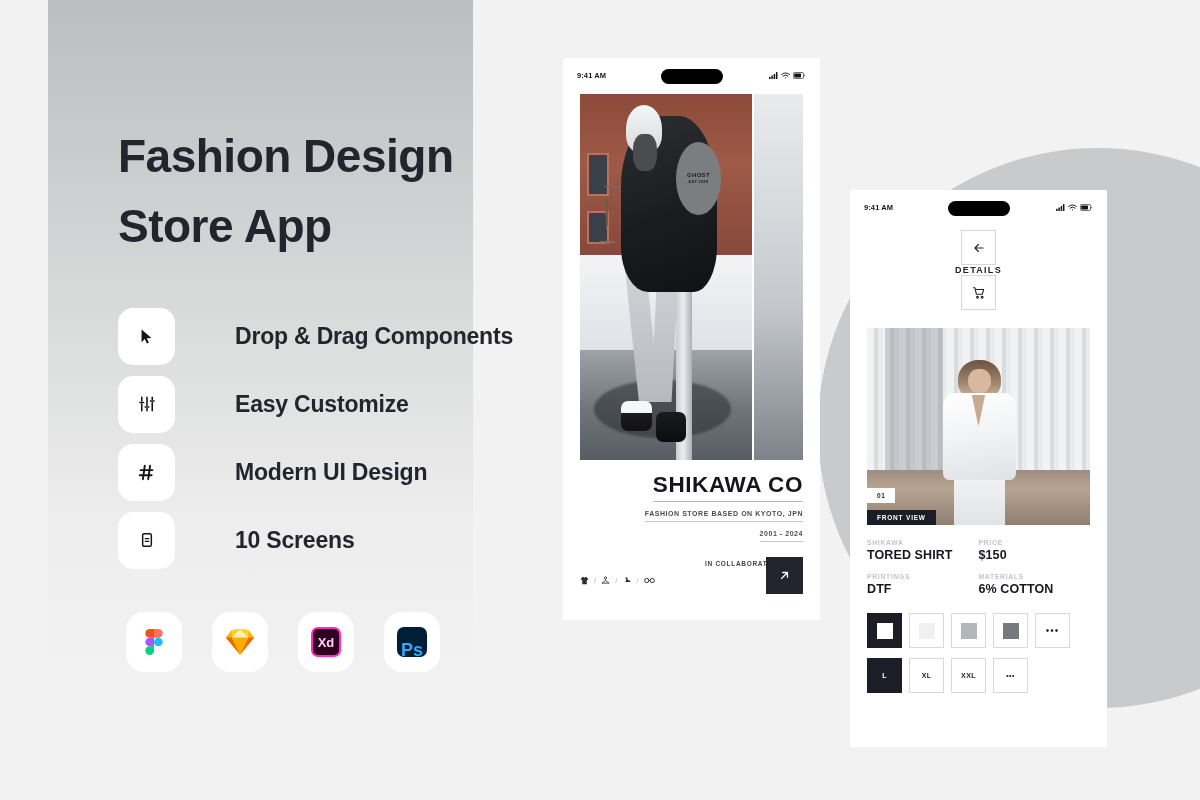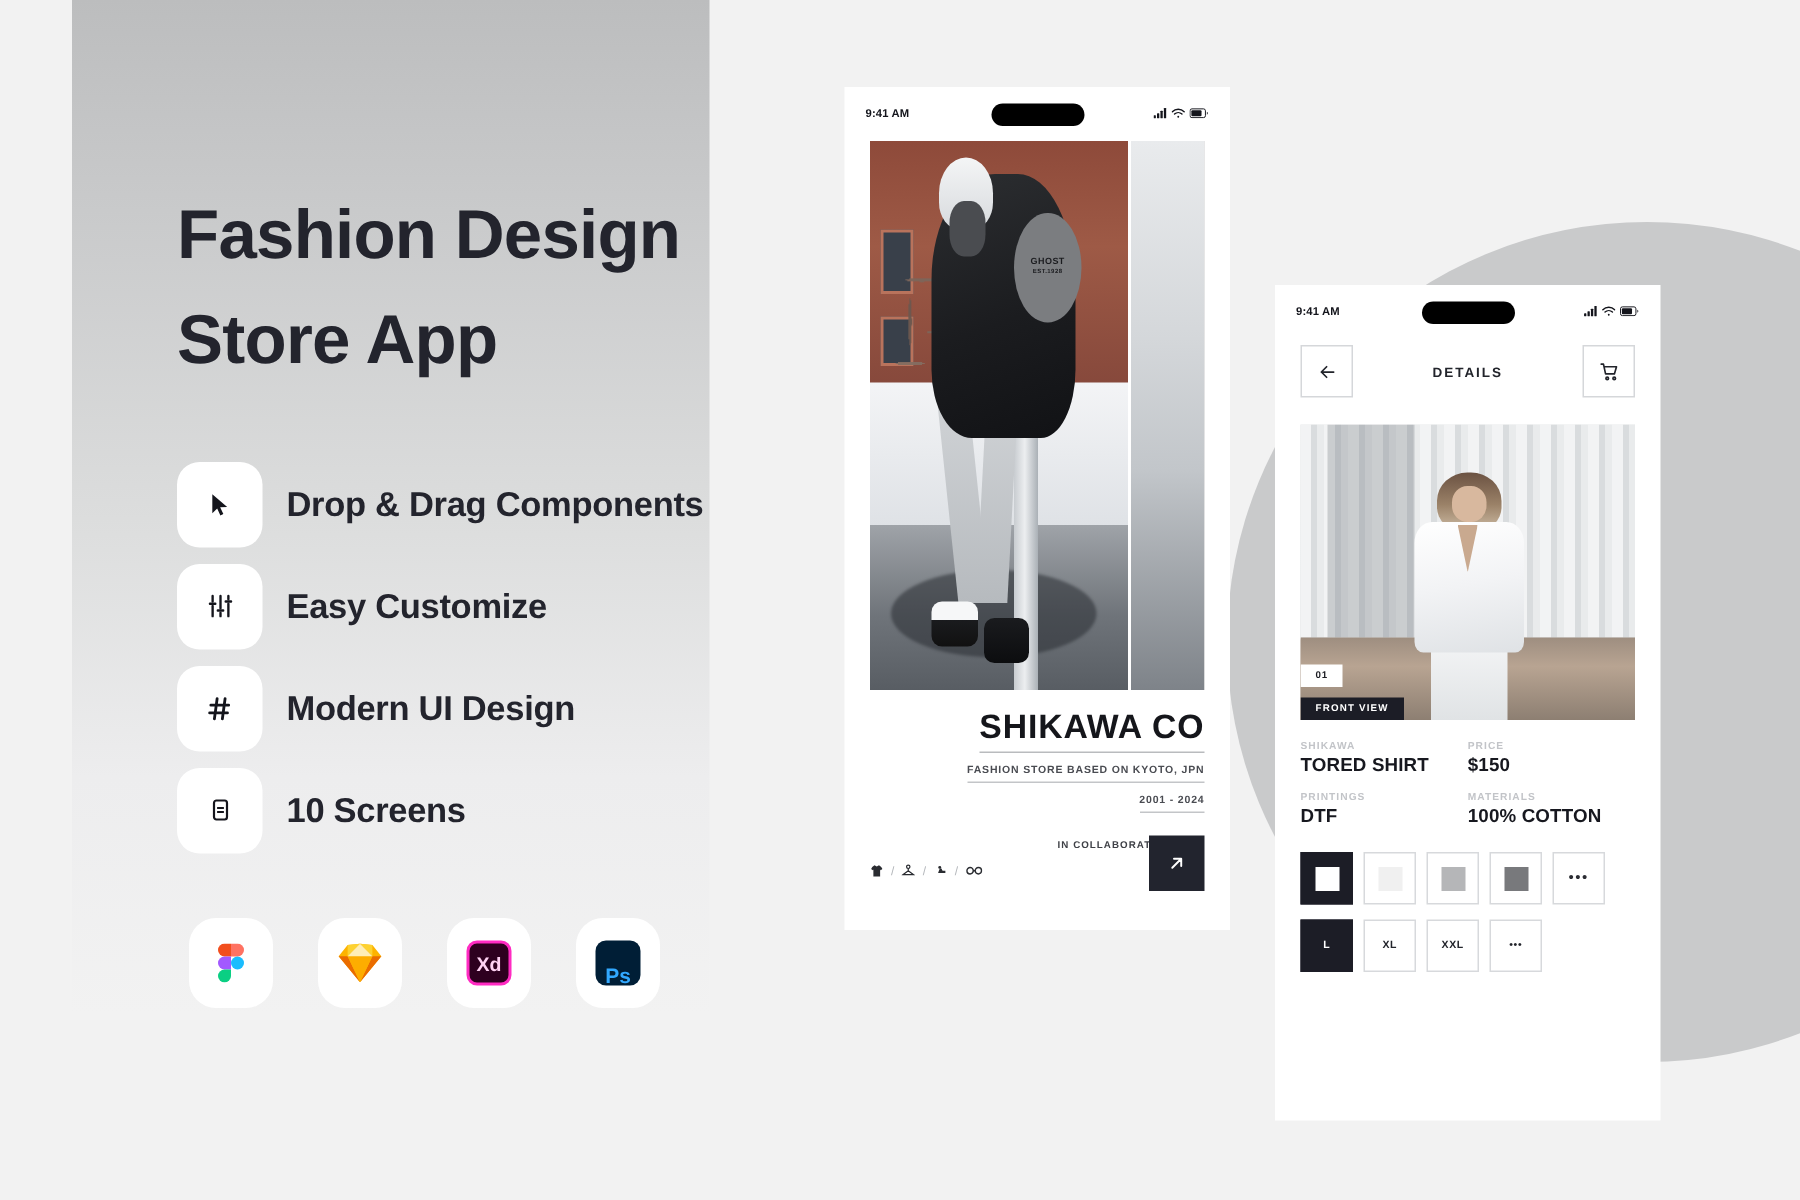--- a/index.html
+++ b/index.html
@@ -29,21 +29,21 @@
   .headline {
     position: absolute; left: 70px; top: 122px;
     width: 380px;
     font-size: 46px; line-height: 1.52;
     font-weight: 800; color: #23242d;
     letter-spacing: -0.5px;
   }
   .headline .l2 { display: block; }
 
   .features { position: absolute; left: 70px; top: 302px; width: 400px; }
-  .feature-row { display: flex; align-items: center; height: 68px; }
+  .feature-row { display: flex; align-items: center; height: 68px; gap: 44px; }
   .feature-icon {
     width: 57px; height: 57px; flex: 0 0 57px;
     background: #ffffff; border-radius: 15px;
     display: flex; align-items: center; justify-content: center;
     color: #14151c;
   }
   .feature-label {
     margin-left: 16px;
     font-size: 23px; font-weight: 700; color: #23242d;
     letter-spacing: -0.2px;
@@ -187,20 +187,21 @@
 
   
   .phone2 {
     position: absolute; left: 850px; top: 190px;
     width: 257px; height: 557px;
     background: #ffffff;
   }
   .p2-nav {
     display: flex; align-items: center; justify-content: space-between;
     padding: 6px 17px 0 17px;
+    flex-direction: column;
   }
   .icon-btn {
     width: 35px; height: 35px; border: 1px solid #d5d7da;
     background: #fff; display: flex; align-items: center; justify-content: center;
   }
   .p2-title { font-size: 9px; font-weight: 600; letter-spacing: 1.3px; color: #22242b; }
 
   .p2-photo {
     margin: 18px 17px 0 17px; height: 197px;
     position: relative; overflow: hidden;
@@ -374,21 +375,21 @@
       </div>
 
       <div class="logo-tile">
         <div style="width:30px;height:30px;border-radius:7px;background:#2e001f;border:2px solid #ff2bc2;display:flex;align-items:center;justify-content:center;">
           <span style="color:#ffd2f3;font-size:13px;font-weight:700;font-family:'Liberation Sans',sans-serif;">Xd</span>
         </div>
       </div>
 
       <div class="logo-tile">
         <div style="width:30px;height:30px;border-radius:7px;background:#001e36;display:flex;align-items:center;justify-content:center;">
-          <span style="color:#31a8ff;font-size:14px;font-weight:700;font-family:'Liberation Sans',sans-serif;margin-top:16px;">Ps</span>
+          <span style="color:#31a8ff;font-size:18px;font-weight:700;font-family:'Liberation Sans',sans-serif;margin-top:16px;">Ps</span>
         </div>
       </div>
 
     </div>
   </div>
 
   <div class="phone1">
 
     <div class="statusbar">
       <div class="sb-time">9:41 AM</div>
@@ -541,21 +542,21 @@
       <div>
         <div class="spec-key">PRICE</div>
         <div class="spec-val">$150</div>
       </div>
       <div>
         <div class="spec-key">PRINTINGS</div>
         <div class="spec-val">DTF</div>
       </div>
       <div>
         <div class="spec-key">MATERIALS</div>
-        <div class="spec-val">100% COTTON</div>
+        <div class="spec-val">6% COTTON</div>
       </div>
     </div>
 
     <div class="swatch-row">
       <div class="swatch sel">
         <div class="chip" style="background:#ffffff"></div>
       </div>
       <div class="swatch">
         <div class="chip" style="background:#f0f0f0"></div>
       </div>

